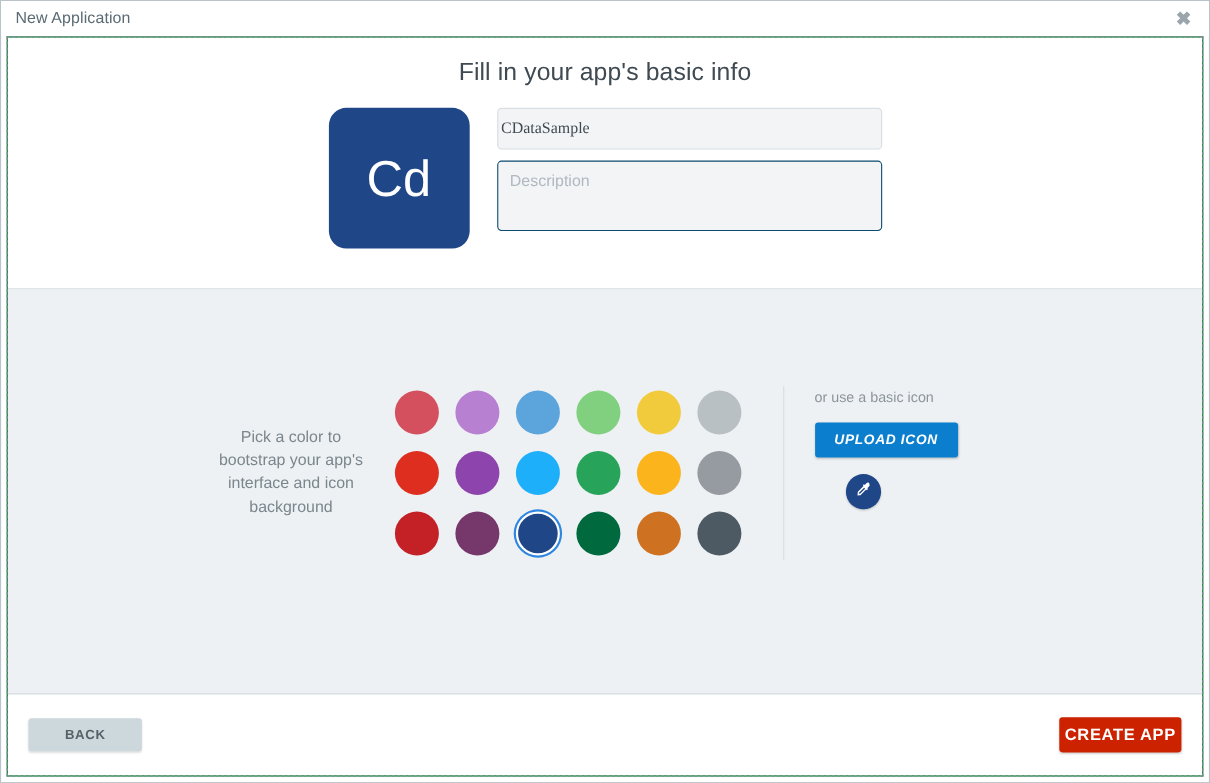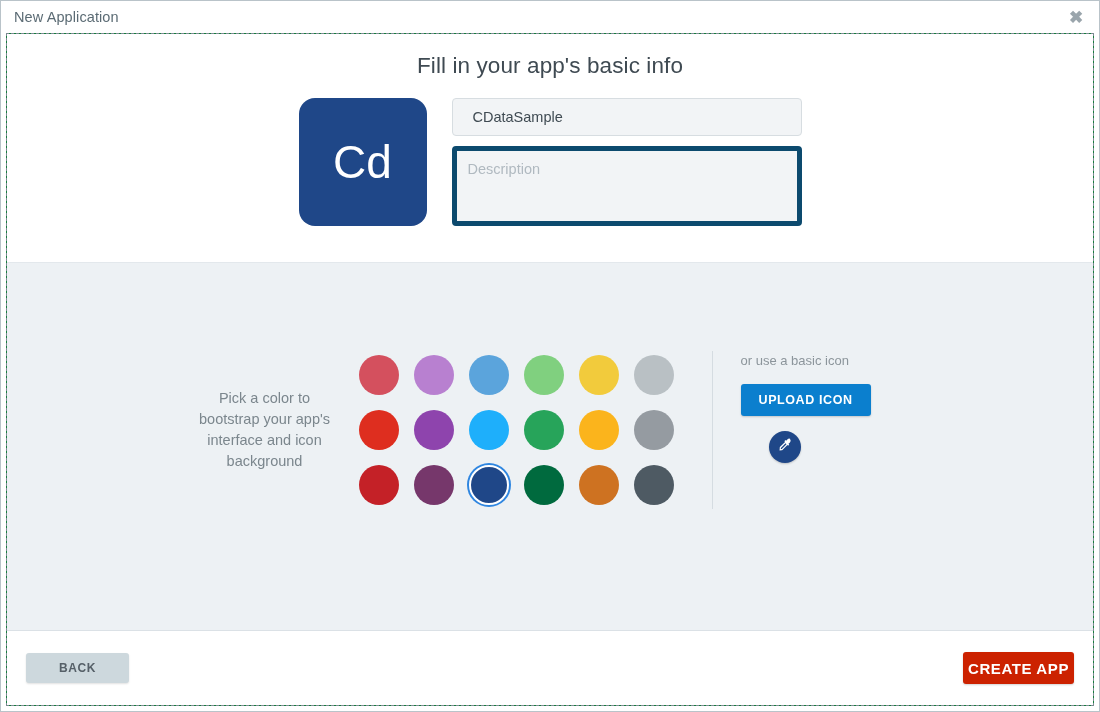--- a/index.html
+++ b/index.html
@@ -114,31 +114,31 @@
     gap: 10px;
     width: 350px;
   }
   .field-name {
     box-sizing: border-box;
     width: 100%;
     height: 38px;
     border: 1px solid #d7dde1;
     border-radius: 4px;
     background: #f2f4f6;
-    padding: 0 20px;
+    padding: 0 3px;
     font-size: 14.5px;
     color: #3f4a52;
-    font-family: Liberation Sans, sans-serif;
+    font-family: Liberation Serif, serif;
     outline: none;
   }
   .field-desc {
     box-sizing: border-box;
     width: 100%;
-    height: 80px;
-    border: 5px solid #0c4a6e;
+    height: 64px;
+    border: 1px solid #0c4a6e;
     border-radius: 4px;
     background: #f2f4f6;
     padding: 10px 11px;
     font-size: 14.5px;
     color: #3f4a52;
     font-family: "Liberation Sans", sans-serif;
     resize: none;
     outline: none;
   }
   .field-desc::placeholder, .field-name::placeholder {
@@ -223,20 +223,21 @@
     border: none;
     border-radius: 3px;
     height: 32px;
     padding: 0 18px;
     font-size: 12.5px;
     font-weight: bold;
     letter-spacing: 0.6px;
     cursor: pointer;
     font-family: "Liberation Sans", sans-serif;
     box-shadow: 0 1px 2px rgba(0,0,0,0.18);
+    font-style: italic;
   }
   .eyedropper-btn {
     margin-top: 15px;
     margin-left: 28px;
     width: 32px;
     height: 32px;
     border-radius: 50%;
     background: #1f4788;
     border: none;
     display: flex;

